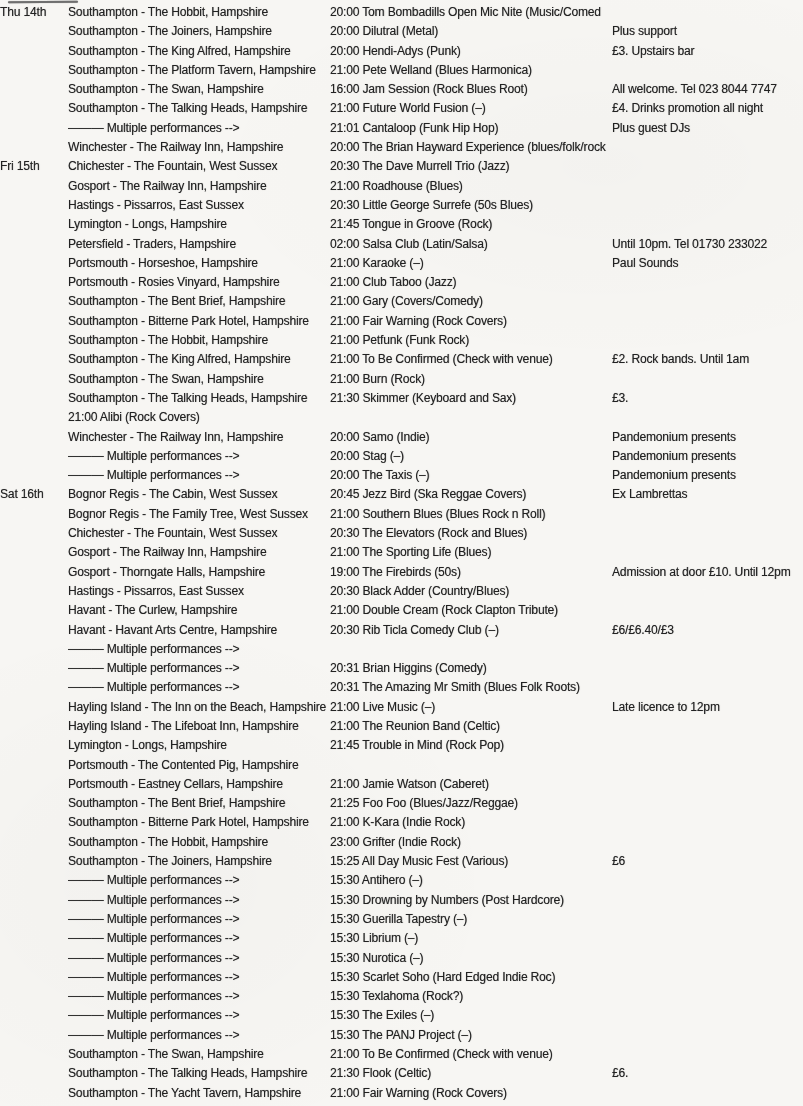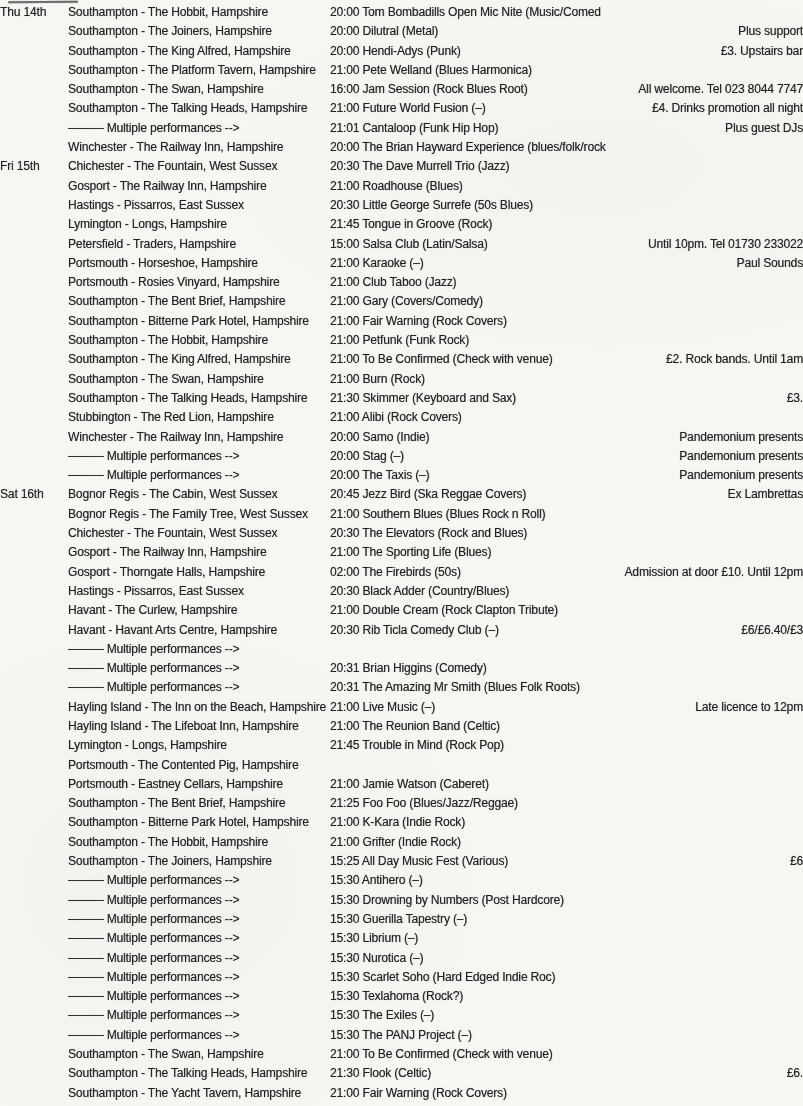--- a/index.html
+++ b/index.html
@@ -55,21 +55,20 @@
   .cell.venue {
     width: 262px;
     flex: 0 0 auto;
   }
   .cell.act {
     width: 282px;
     flex: 0 0 auto;
   }
   .cell.note {
     flex: 1 1 auto;
-    text-align: right;
   }
 </style>
 </head>
 <body>
 
 <div class="page">
   <div class="artifact-line"></div>
   <div class="rows">
   <div class="row">
     <div class="cell day">Thu 14th</div>
@@ -151,21 +150,21 @@
   <div class="row">
     <div class="cell day"></div>
     <div class="cell venue">Lymington - Longs, Hampshire</div>
     <div class="cell act">21:45 Tongue in Groove (Rock)</div>
     <div class="cell note"></div>
   </div>
 
   <div class="row">
     <div class="cell day"></div>
     <div class="cell venue">Petersfield - Traders, Hampshire</div>
-    <div class="cell act">15:00 Salsa Club (Latin/Salsa)</div>
+    <div class="cell act">02:00 Salsa Club (Latin/Salsa)</div>
     <div class="cell note">Until 10pm. Tel 01730 233022</div>
   </div>
 
   <div class="row">
     <div class="cell day"></div>
     <div class="cell venue">Portsmouth - Horseshoe, Hampshire</div>
     <div class="cell act">21:00 Karaoke (–)</div>
     <div class="cell note">Paul Sounds</div>
   </div>
 
@@ -213,21 +212,20 @@
 
   <div class="row">
     <div class="cell day"></div>
     <div class="cell venue">Southampton - The Talking Heads, Hampshire</div>
     <div class="cell act">21:30 Skimmer (Keyboard and Sax)</div>
     <div class="cell note">£3.</div>
   </div>
 
   <div class="row">
     <div class="cell day"></div>
-    <div class="cell venue">Stubbington - The Red Lion, Hampshire</div>
     <div class="cell act">21:00 Alibi (Rock Covers)</div>
     <div class="cell note"></div>
   </div>
 
   <div class="row">
     <div class="cell day"></div>
     <div class="cell venue">Winchester - The Railway Inn, Hampshire</div>
     <div class="cell act">20:00 Samo (Indie)</div>
     <div class="cell note">Pandemonium presents</div>
   </div>
@@ -270,21 +268,21 @@
   <div class="row">
     <div class="cell day"></div>
     <div class="cell venue">Gosport - The Railway Inn, Hampshire</div>
     <div class="cell act">21:00 The Sporting Life (Blues)</div>
     <div class="cell note"></div>
   </div>
 
   <div class="row">
     <div class="cell day"></div>
     <div class="cell venue">Gosport - Thorngate Halls, Hampshire</div>
-    <div class="cell act">02:00 The Firebirds (50s)</div>
+    <div class="cell act">19:00 The Firebirds (50s)</div>
     <div class="cell note">Admission at door £10.  Until 12pm</div>
   </div>
 
   <div class="row">
     <div class="cell day"></div>
     <div class="cell venue">Hastings - Pissarros, East Sussex</div>
     <div class="cell act">20:30 Black Adder (Country/Blues)</div>
     <div class="cell note"></div>
   </div>
 
@@ -366,21 +364,21 @@
   <div class="row">
     <div class="cell day"></div>
     <div class="cell venue">Southampton - Bitterne Park Hotel, Hampshire</div>
     <div class="cell act">21:00 K-Kara (Indie Rock)</div>
     <div class="cell note"></div>
   </div>
 
   <div class="row">
     <div class="cell day"></div>
     <div class="cell venue">Southampton - The Hobbit, Hampshire</div>
-    <div class="cell act">21:00 Grifter (Indie Rock)</div>
+    <div class="cell act">23:00 Grifter (Indie Rock)</div>
     <div class="cell note"></div>
   </div>
 
   <div class="row">
     <div class="cell day"></div>
     <div class="cell venue">Southampton - The Joiners, Hampshire</div>
     <div class="cell act">15:25 All Day Music Fest (Various)</div>
     <div class="cell note">£6</div>
   </div>
 

